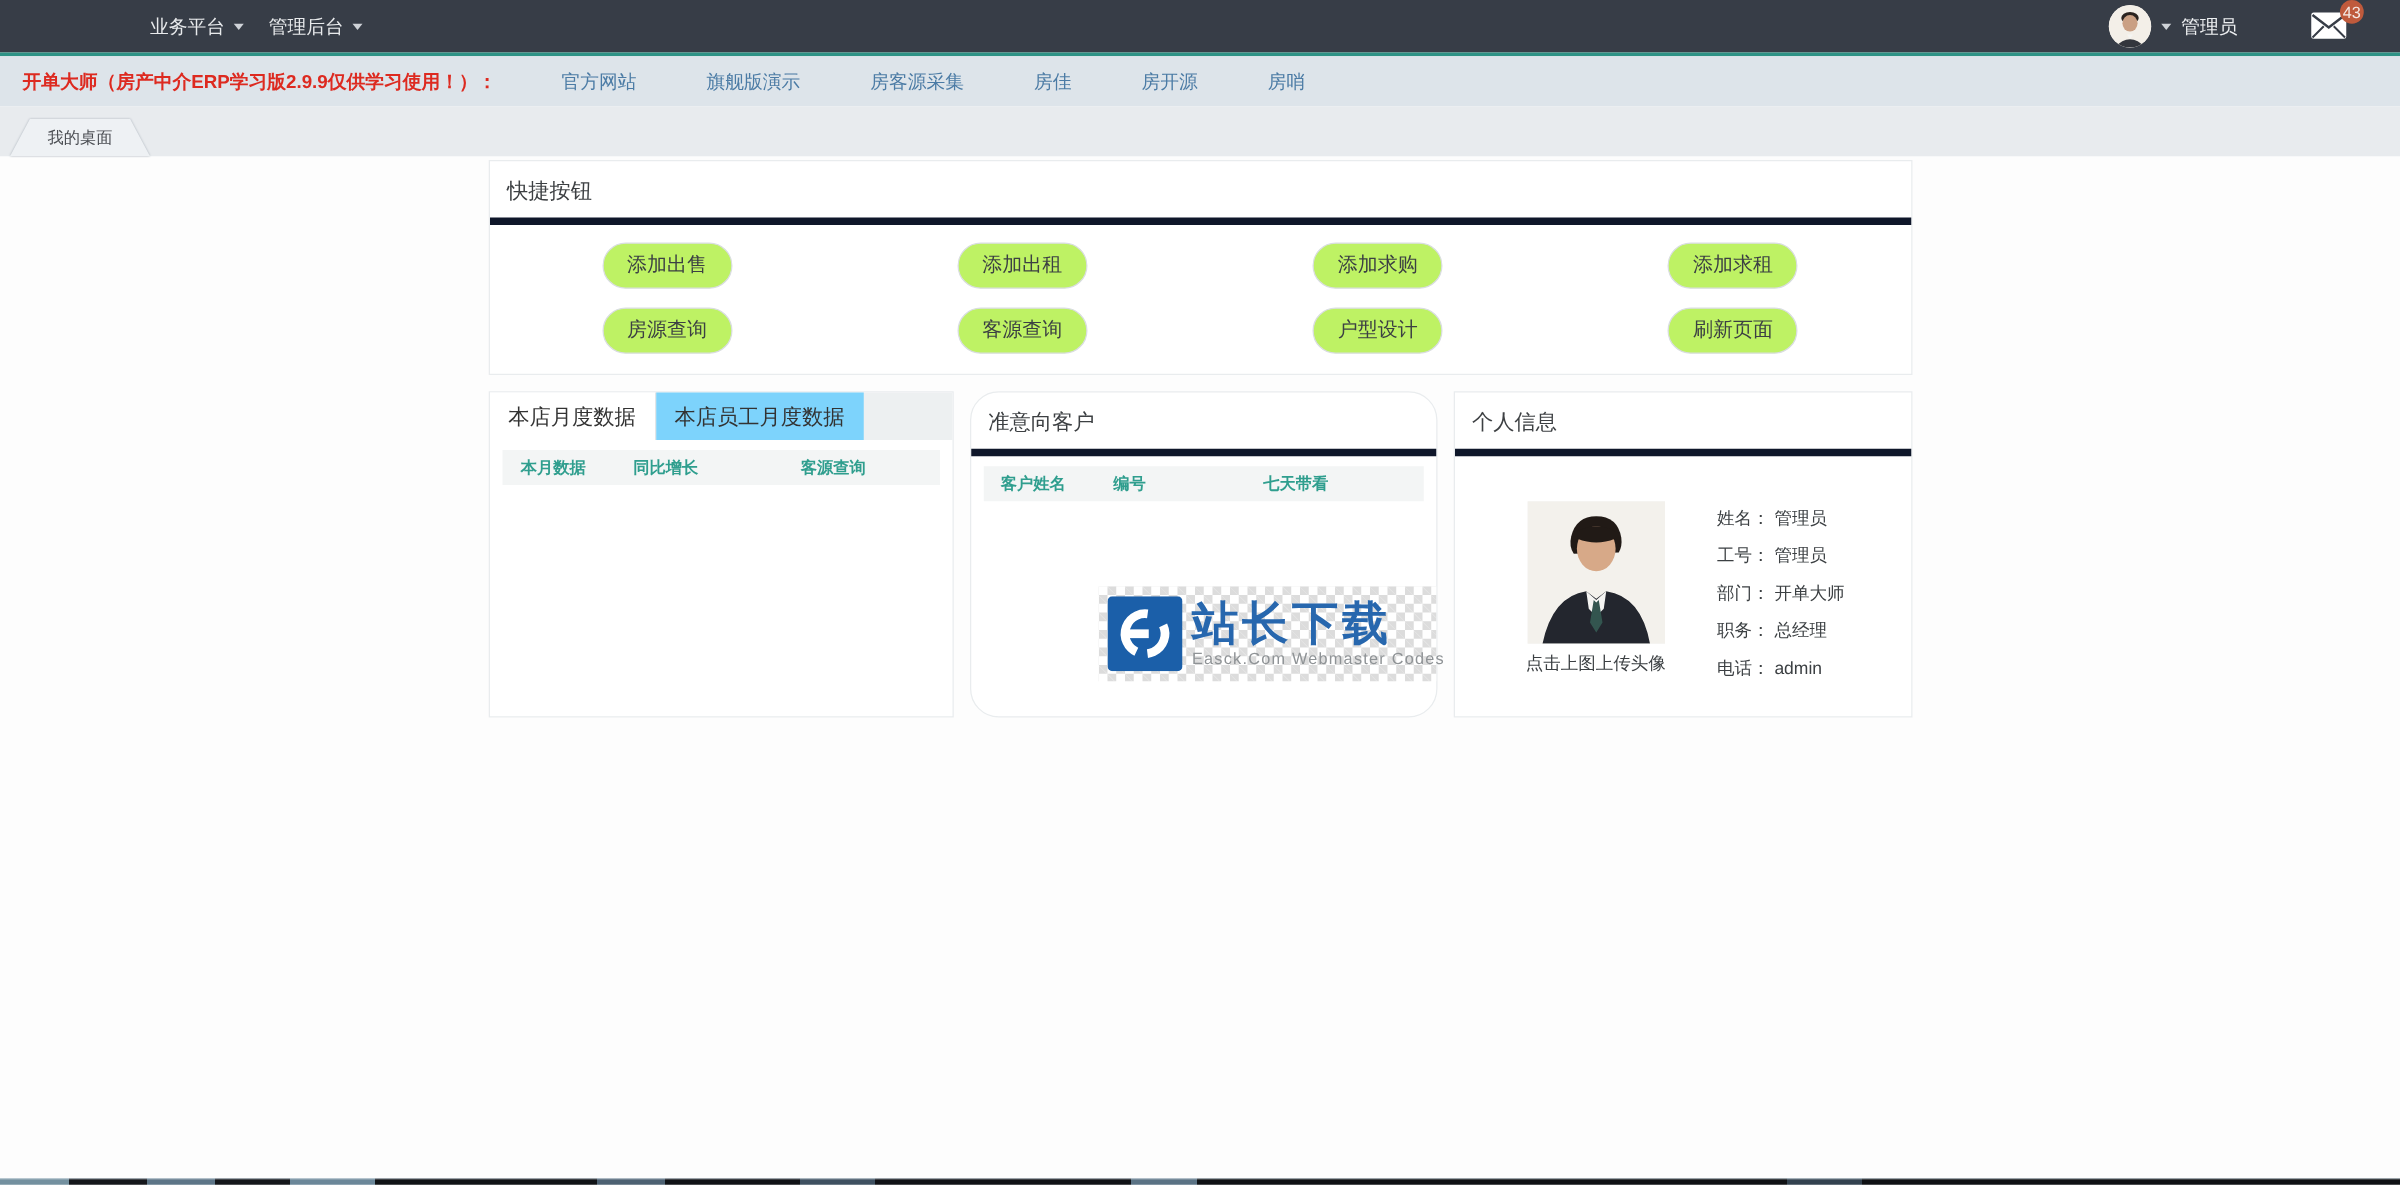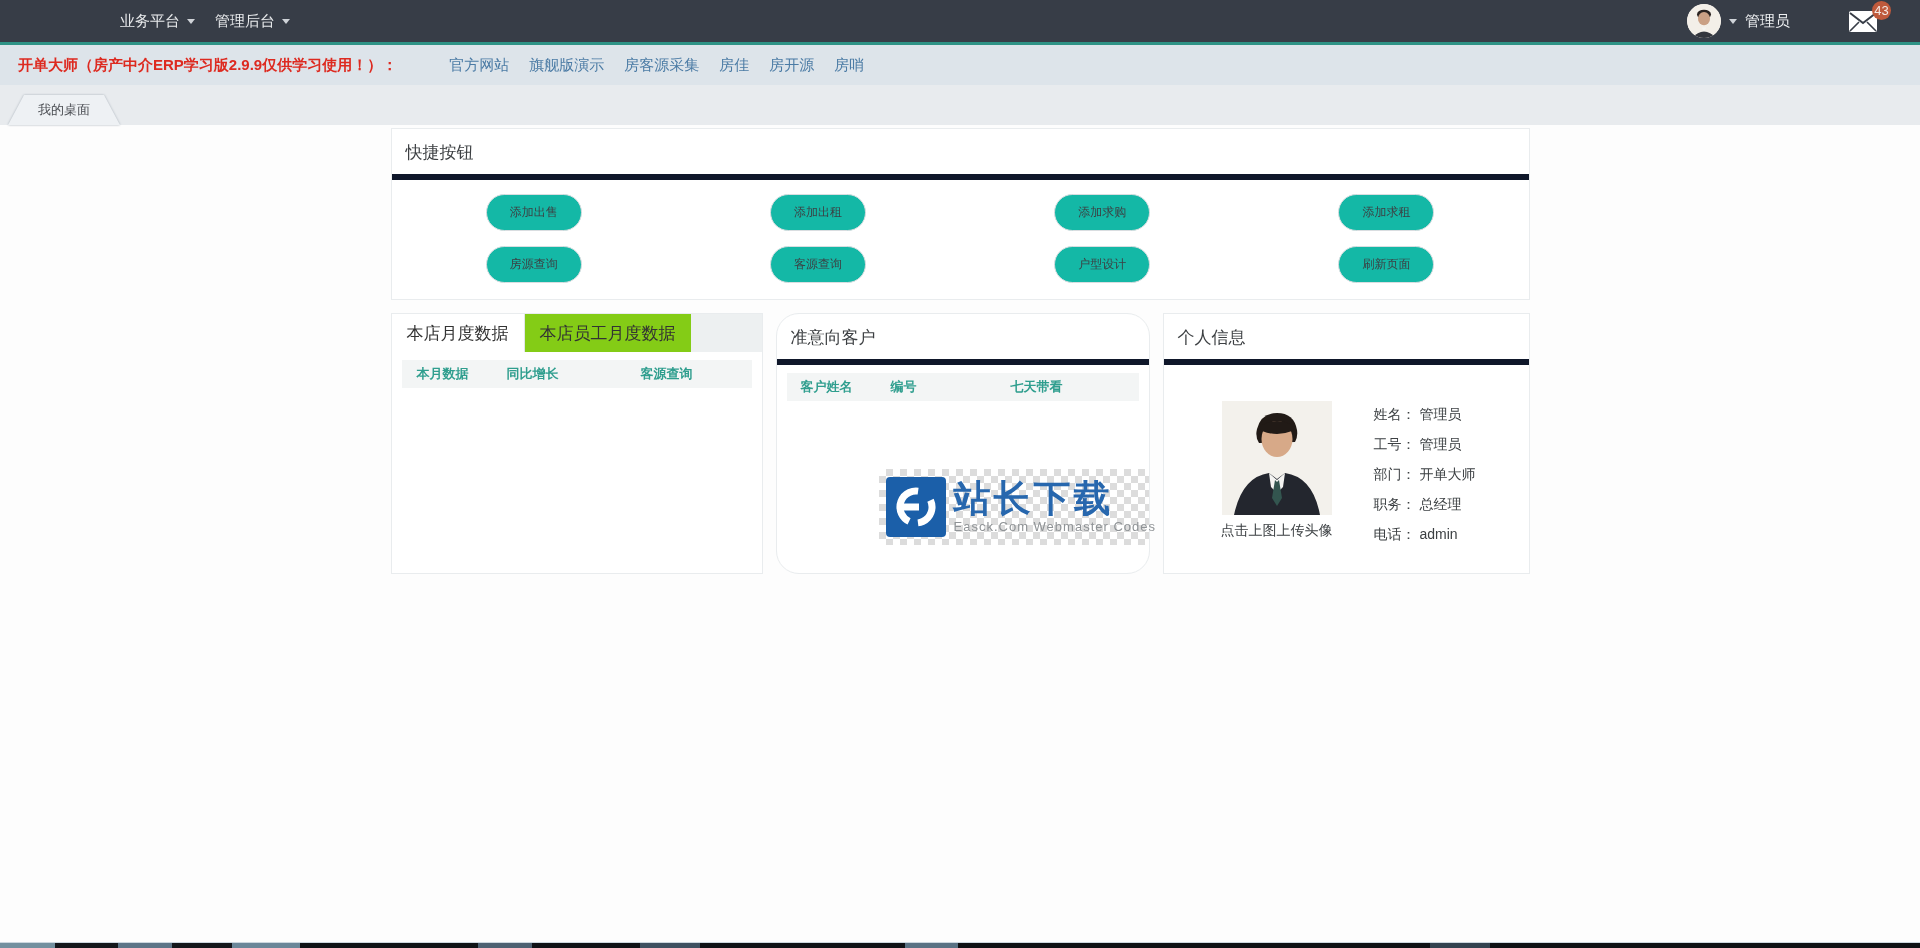--- a/index.html
+++ b/index.html
@@ -14,46 +14,46 @@
   .nav-right { display:flex; align-items:center; gap:58px; }
   .user-chip { display:flex; align-items:center; gap:8px; color:#eef0f2; font-size:15px; cursor:pointer; }
   .avatar { width:34px; height:34px; border-radius:50%; overflow:hidden; background:#f3efe8; display:inline-block; flex:none; }
   .mail { position:relative; cursor:pointer; margin-top:4px; }
   .badge { position:absolute; top:-9px; right:-13px; min-width:19px; height:19px; background:#bf5a3c; color:#f4e9e4; font-size:13px; line-height:19px; text-align:center; border-radius:50%; padding:0 2px; }
 
   
   .teal-line { height:3px; background:#2e9386; }
   .announce { height:40px; background:#dde4ea; display:flex; align-items:center; padding-left:18px; }
   .announce-text { color:#dd2a20; font-weight:bold; font-size:15px; }
-  .announce-links { display:flex; align-items:center; gap:20px; margin-left:52px; }
+  .announce-links { display:flex; align-items:center; gap:56px; margin-left:52px; }
   .announce-links a { color:#4b7ba5; font-size:15px; text-decoration:none; cursor:pointer; }
 
   
   .tabbar { height:40px; background:#e8ebee; position:relative; }
   .tab-wrap { position:absolute; left:8px; bottom:0; filter:drop-shadow(0 0 1px #a8b0b9); }
   .tab { width:112px; height:30px; background:#eef1f4; clip-path:polygon(16px 0, calc(100% - 16px) 0, 100% 100%, 0 100%); font-size:13px; color:#4a4d52; display:flex; align-items:center; justify-content:center; cursor:pointer; }
 
   
   .content { width:1139px; margin:3px auto 0; padding-top:0; }
   .panel { background:#fff; border:1px solid #e9ecee; }
   .panel h2.ptitle { font-size:17px; font-weight:normal; color:#3d4043; padding:12px 14px 10px; border-bottom:6px solid #0f172a; }
 
   .quick { margin-top:0; }
   .btn-grid { display:grid; grid-template-columns:repeat(4,1fr); justify-items:center; row-gap:15px; padding:14px 0 16px; }
-  .qbtn { height:37px; min-width:96px; padding:0 19px; border:1px solid #d9dde0; border-radius:19px; background:#14b8a6; font-size:12px; color:#3c4043; cursor:pointer; font-family:Liberation Serif, serif; }
+  .qbtn { height:37px; min-width:96px; padding:0 19px; border:1px solid #d9dde0; border-radius:19px; background:#bef264; font-size:16px; color:#3c4043; cursor:pointer; font-family:Liberation Serif, serif; }
 
   .panel-row { display:flex; gap:13px; margin-top:13px; }
   .panel-row .panel { height:261px; }
   .store { width:372px; }
   .customers { width:374px;border-radius:23px; }
   .profile { flex:1; }
 
   
   .store-tabs { display:flex; background:#edf0f1; }
-  .stab { padding:0 15px; height:38px; display:flex; align-items:center; font-size:17px; color:#333; cursor:pointer; background:#84cc16; }
+  .stab { padding:0 15px; height:38px; display:flex; align-items:center; font-size:17px; color:#333; cursor:pointer; background:#7dd3fc; }
   .stab.active { background:#fff; border-right:1px solid #e2e5e7; }
 
   .thead { display:flex; background:#f3f5f5; height:28px; align-items:center; margin:8px 10px 0; font-size:13px; font-weight:bold; color:#2f9e8e; }
   .thead span { display:block; }
   .store .thead span:nth-child(1){ padding-left:15px; width:105px; }
   .store .thead span:nth-child(2){ width:134px; }
   .customers .thead span:nth-child(1){ padding-left:14px; width:104px; }
   .customers .thead span:nth-child(2){ width:120px; }
   .tbody { flex:1; }
 

